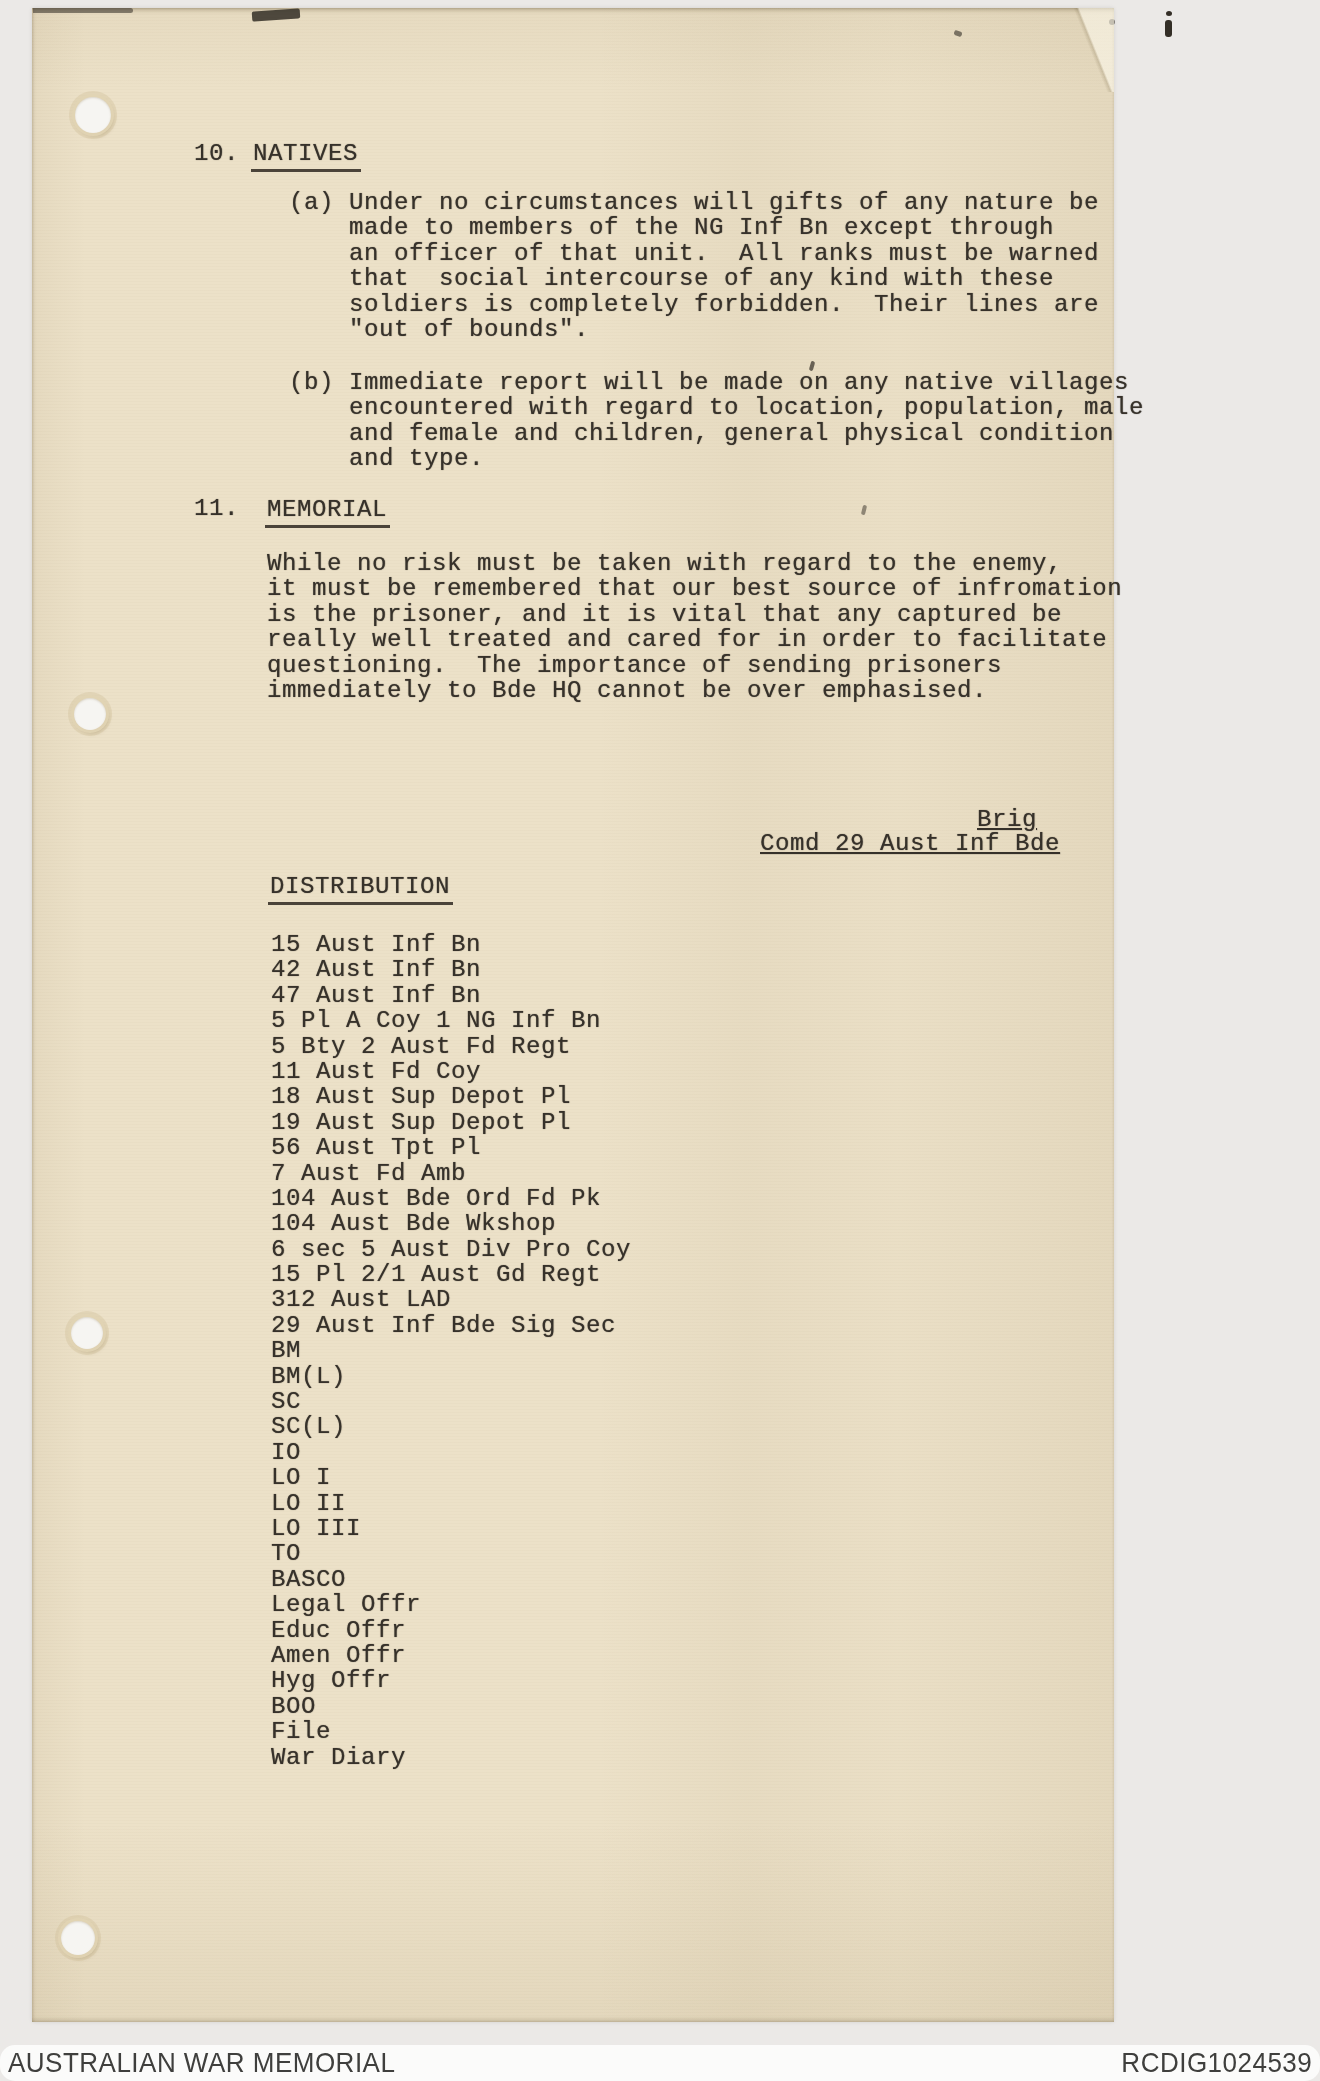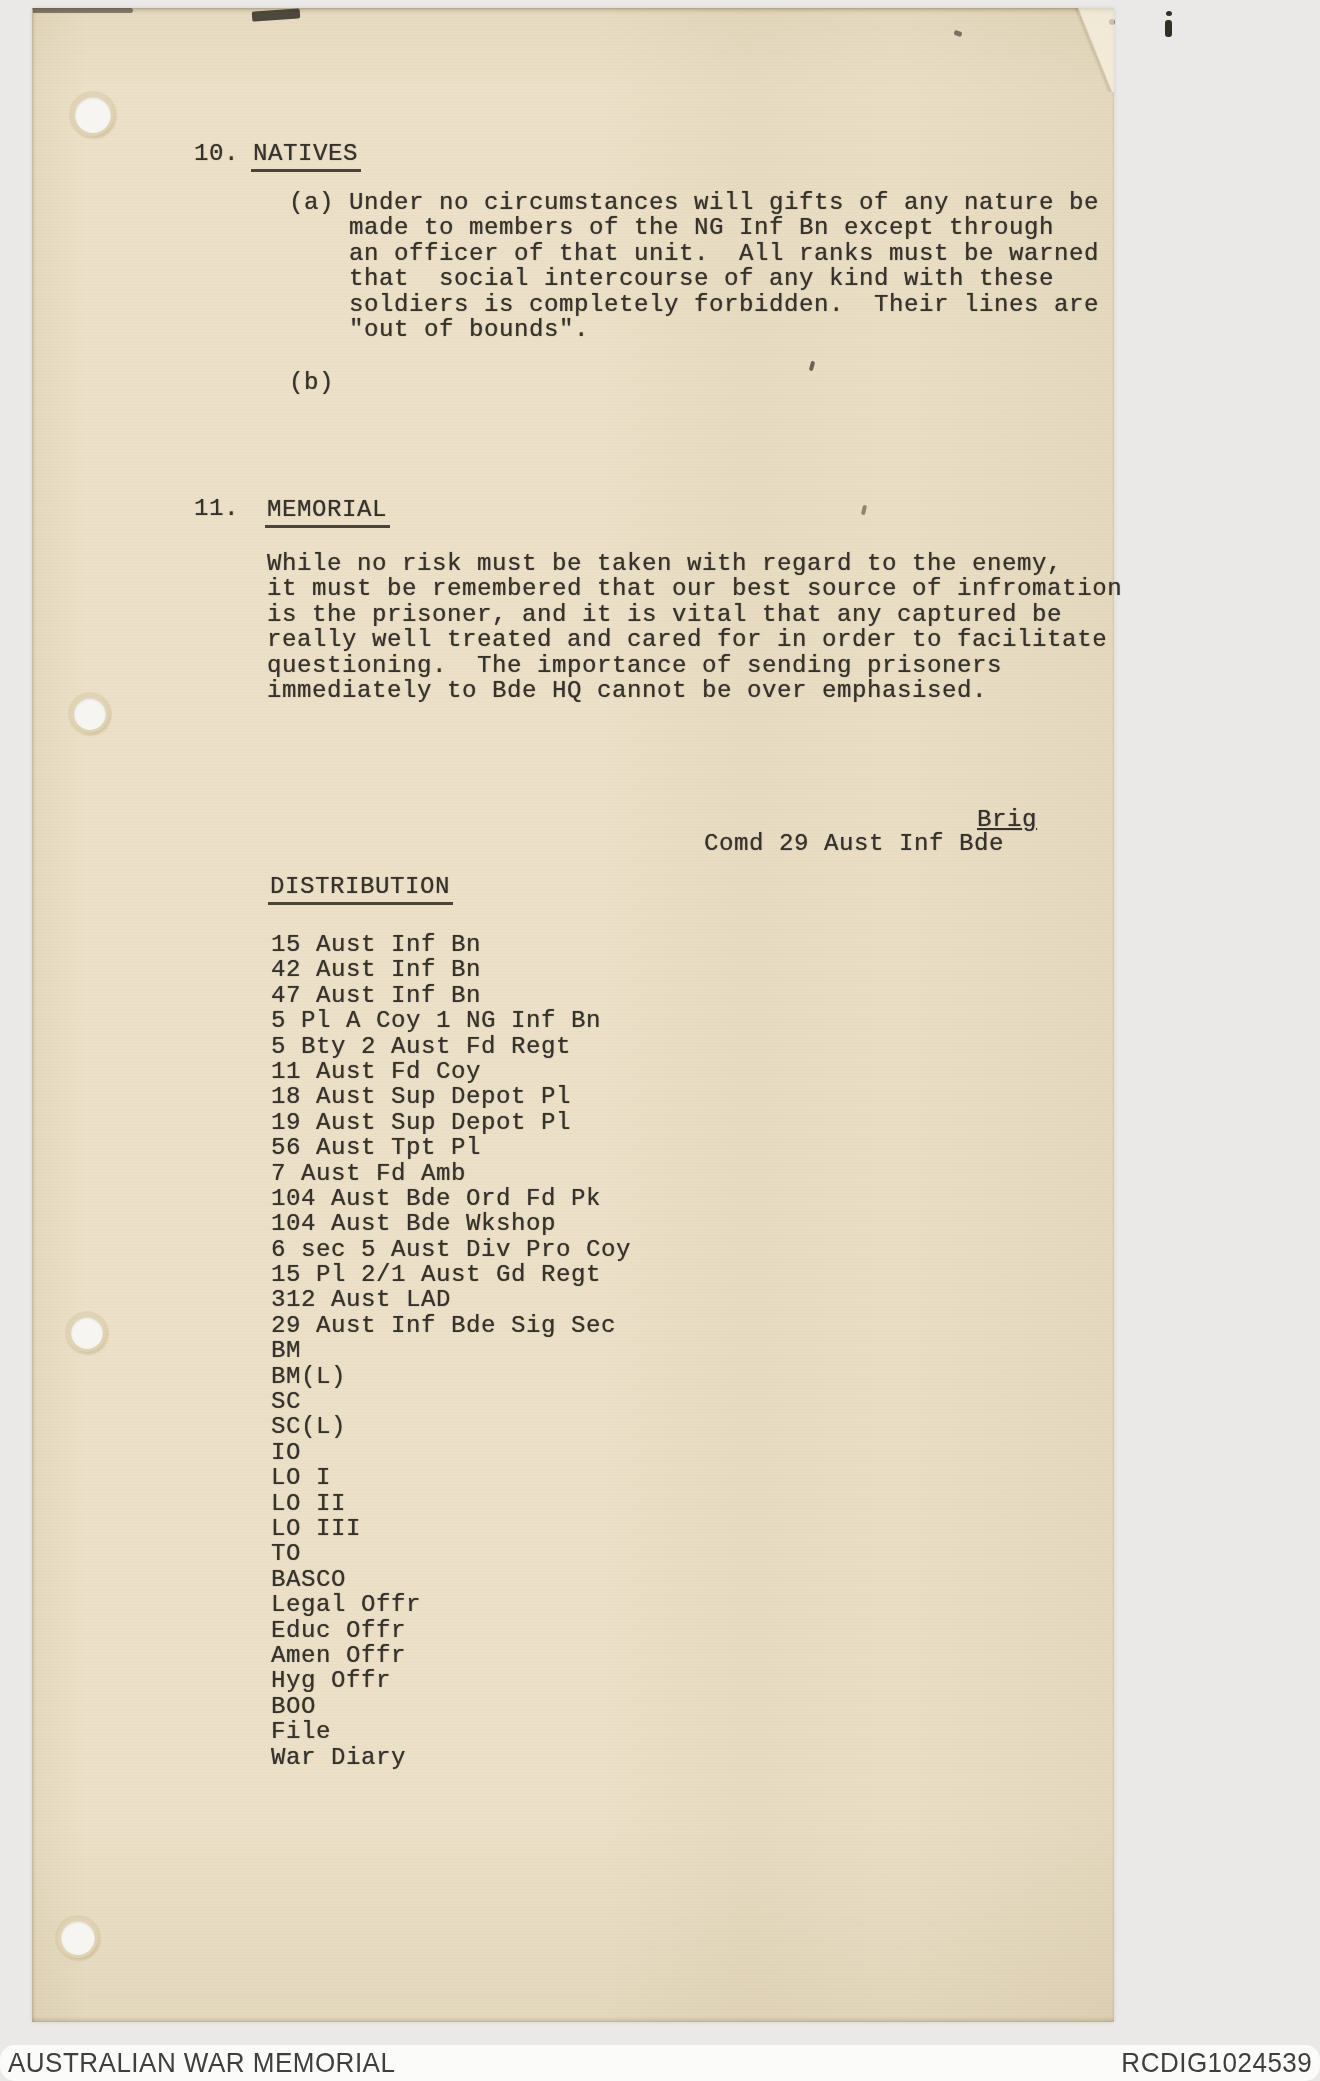--- a/index.html
+++ b/index.html
@@ -99,27 +99,28 @@
     <div class="mark" style="left:830px;top:497px;width:4px;height:10px;opacity:.5;transform:rotate(14deg);border-radius:2px;"></div>
     <div class="corner-fold"></div>
 
     <div class="tw" style="left:162px;top:133px;">10.</div>
     <div class="tw" style="left:221px;top:133px;"><span class="u">NATIVES</span></div>
 
     <div class="tw" style="left:257px;top:182px;">(a)</div>
     <div class="tw" style="left:317px;top:182px;"><div class="tline">Under no circumstances will gifts of any nature be</div><div class="tline">made to members of the NG Inf Bn except through</div><div class="tline">an officer of that unit.  All ranks must be warned</div><div class="tline">that  social intercourse of any kind with these</div><div class="tline">soldiers is completely forbidden.  Their lines are</div><div class="tline">"out of bounds".</div></div>
 
     <div class="tw" style="left:257px;top:362px;">(b)</div>
+    <div class="tw" style="left:317px;top:362px;"><div class="tline">Immediate report will be made on any native villages</div><div class="tline">encountered with regard to location, population, male</div><div class="tline">and female and children, general physical condition</div><div class="tline">and type.</div></div>
 
     <div class="tw" style="left:162px;top:488px;">11.</div>
     <div class="tw" style="left:235px;top:489px;"><span class="u">MEMORIAL</span></div>
     <div class="tw" style="left:235px;top:543px;"><div class="tline">While no risk must be taken with regard to the enemy,</div><div class="tline">it must be remembered that our best source of infromation</div><div class="tline">is the prisoner, and it is vital that any captured be</div><div class="tline">really well treated and cared for in order to facilitate</div><div class="tline">questioning.  The importance of sending prisoners</div><div class="tline">immediately to Bde HQ cannot be over emphasised.</div></div>
 
     <div class="tw" style="left:945px;top:799px;text-decoration:underline;">Brig</div>
-    <div class="tw" style="left:672px;top:823px;">Comd 29 Aust Inf Bde</div>
+    <div class="tw" style="left:728px;top:823px;text-decoration:underline;">Comd 29 Aust Inf Bde</div>
 
     <div class="tw" style="left:238px;top:866px;"><span class="u">DISTRIBUTION</span></div>
     <div class="tw" style="left:239px;top:924px;"><div class="tline">15 Aust Inf Bn</div><div class="tline">42 Aust Inf Bn</div><div class="tline">47 Aust Inf Bn</div><div class="tline">5 Pl A Coy 1 NG Inf Bn</div><div class="tline">5 Bty 2 Aust Fd Regt</div><div class="tline">11 Aust Fd Coy</div><div class="tline">18 Aust Sup Depot Pl</div><div class="tline">19 Aust Sup Depot Pl</div><div class="tline">56 Aust Tpt Pl</div><div class="tline">7 Aust Fd Amb</div><div class="tline">104 Aust Bde Ord Fd Pk</div><div class="tline">104 Aust Bde Wkshop</div><div class="tline">6 sec 5 Aust Div Pro Coy</div><div class="tline">15 Pl 2/1 Aust Gd Regt</div><div class="tline">312 Aust LAD</div><div class="tline">29 Aust Inf Bde Sig Sec</div><div class="tline">BM</div><div class="tline">BM(L)</div><div class="tline">SC</div><div class="tline">SC(L)</div><div class="tline">IO</div><div class="tline">LO I</div><div class="tline">LO II</div><div class="tline">LO III</div><div class="tline">TO</div><div class="tline">BASCO</div><div class="tline">Legal Offr</div><div class="tline">Educ Offr</div><div class="tline">Amen Offr</div><div class="tline">Hyg Offr</div><div class="tline">BOO</div><div class="tline">File</div><div class="tline">War Diary</div></div>
 
   </div>
 
   <div class="footer-bar">
     <span class="footer-text left">AUSTRALIAN WAR MEMORIAL</span>
     <span class="footer-text right">RCDIG1024539</span>
   </div>

